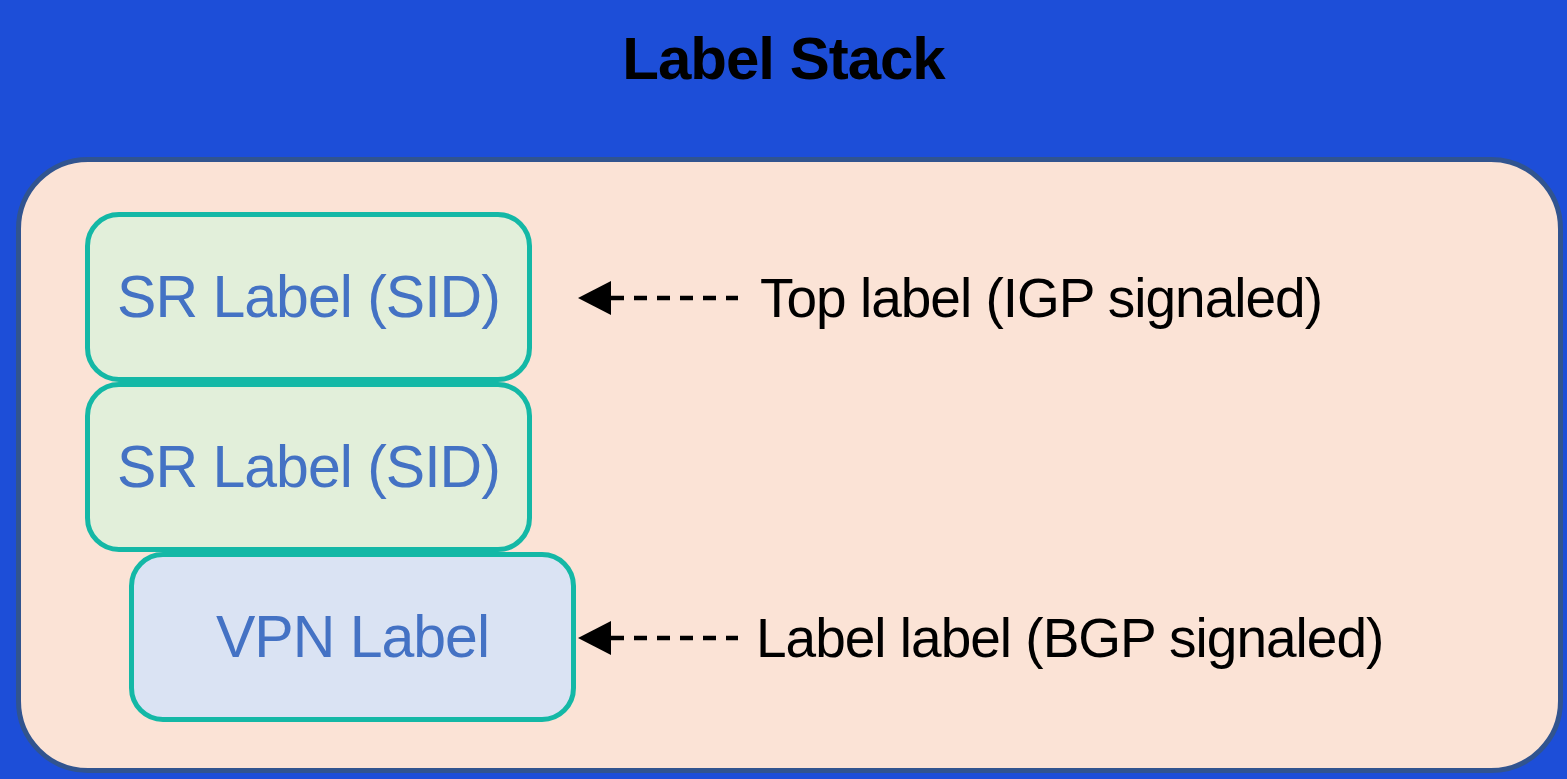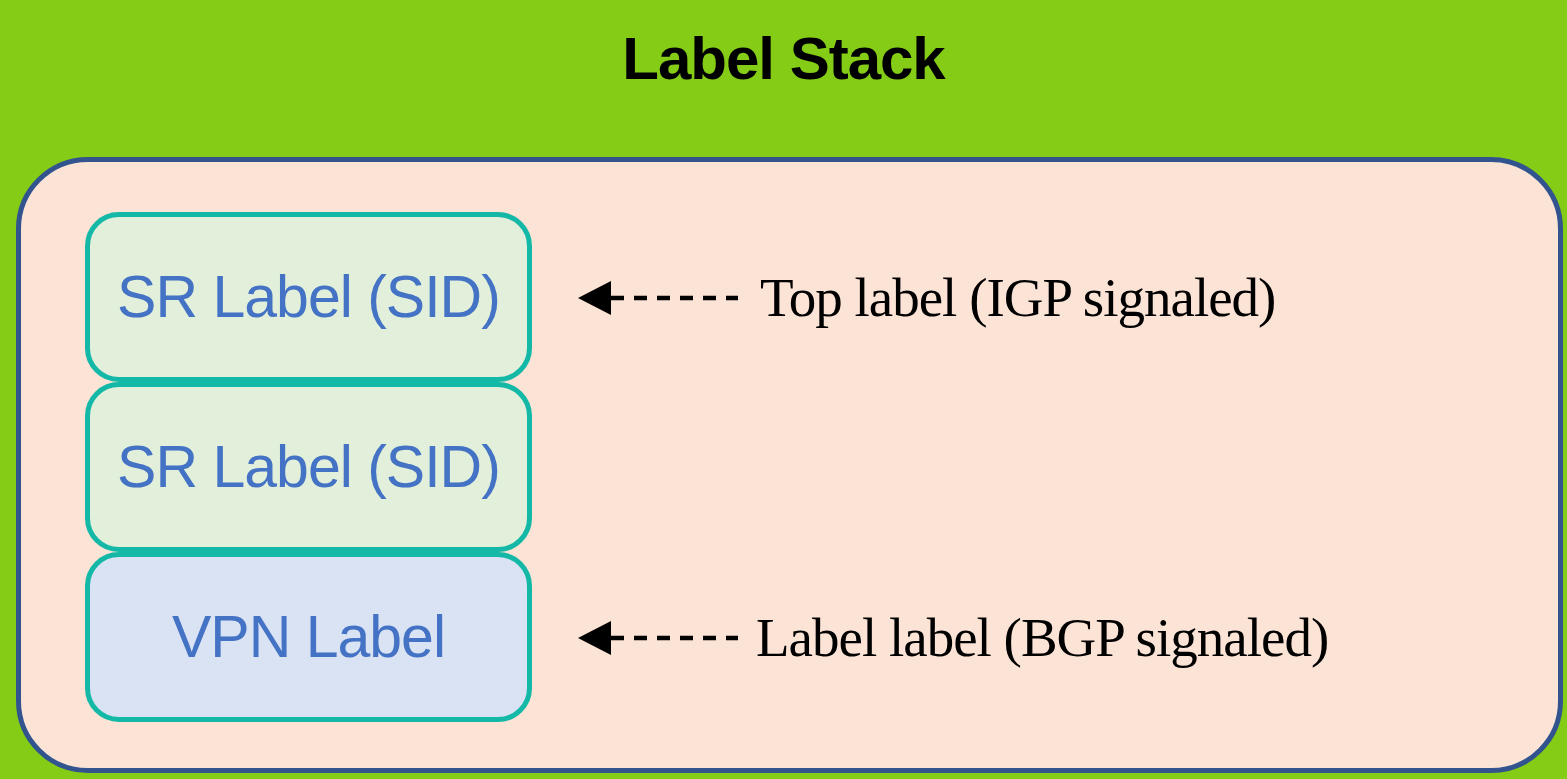--- a/index.html
+++ b/index.html
@@ -5,21 +5,21 @@
   html, body {
     margin: 0;
     padding: 0;
     background: #47704F;
     font-family: "Liberation Sans", sans-serif;
   }
   .canvas {
     position: relative;
     width: 1567px;
     height: 779px;
-    background: #84cc16;
+    background: #1d4ed8;
     overflow: hidden;
   }
   .title {
     position: absolute;
     top: 24px;
     left: 0;
     width: 100%;
     text-align: center;
     font-size: 60px;
     font-weight: 700;
@@ -48,36 +48,35 @@
     border: 5px solid #14b8a6;
     border-radius: 34px;
     display: flex;
     align-items: center;
     justify-content: center;
     font-size: 59px;
     color: #4472C4;
     letter-spacing: -1px;
   }
   .stack-box.green { background: #E2EFDA; }
-  .stack-box.blue  { background: #DAE3F3; }
+  .stack-box.blue  { background: #DAE3F3; margin-left: 44px; }
   .arrow {
     position: absolute;
     width: 162px;
     height: 40px;
   }
   .arrow.top    { left: 578px; top: 278px; }
   .arrow.bottom { left: 578px; top: 618px; }
   .annotation {
     position: absolute;
     font-size: 55px;
     line-height: 60px;
     color: #000000;
     letter-spacing: -1px;
     white-space: nowrap;
-    font-family: Liberation Serif, serif;
   }
   .annotation.top    { left: 760px; top: 268px; }
   .annotation.bottom { left: 756px; top: 608px; }
 </style>
 </head>
 <body>
 
 <div class="canvas">
 
   <div class="title">Label Stack</div>

